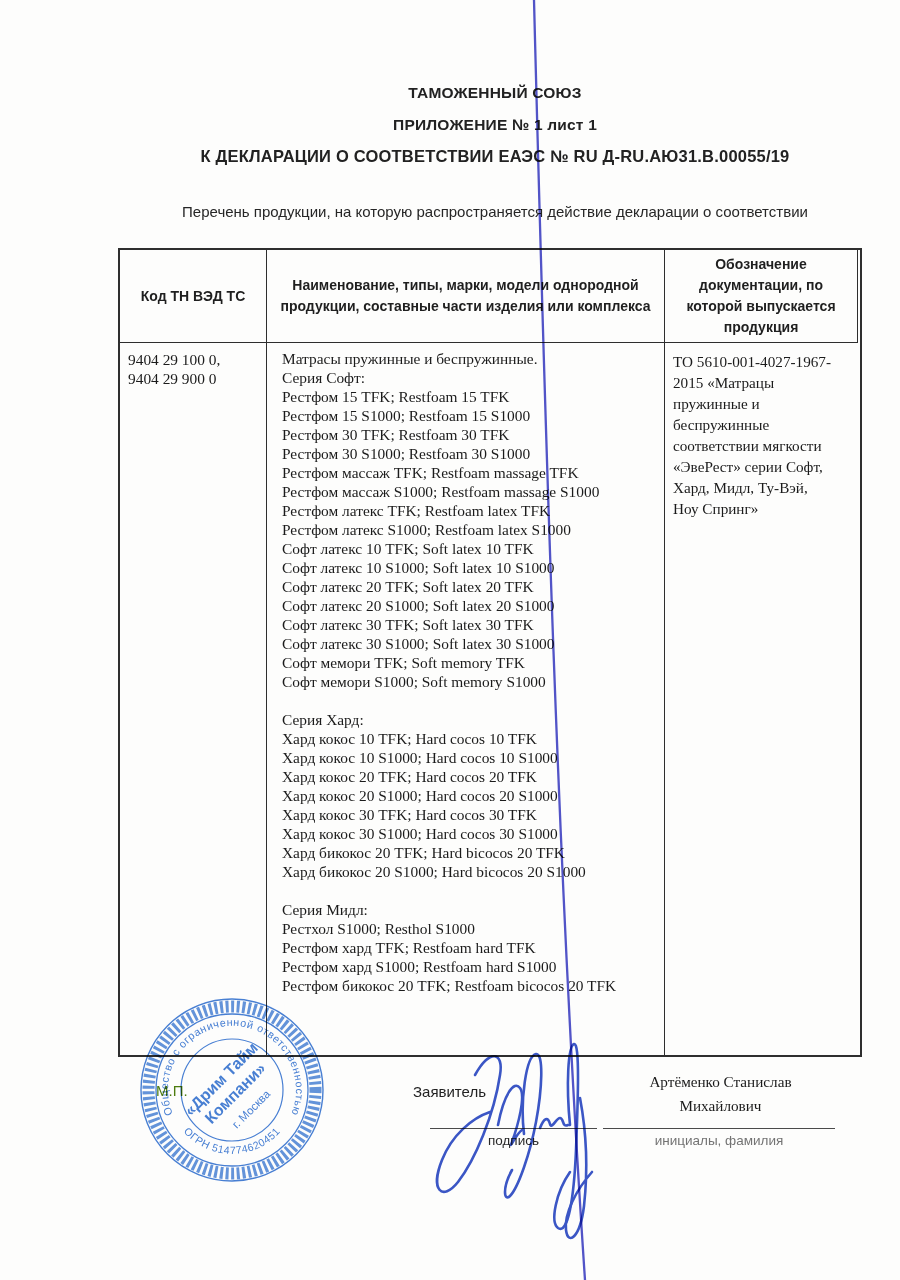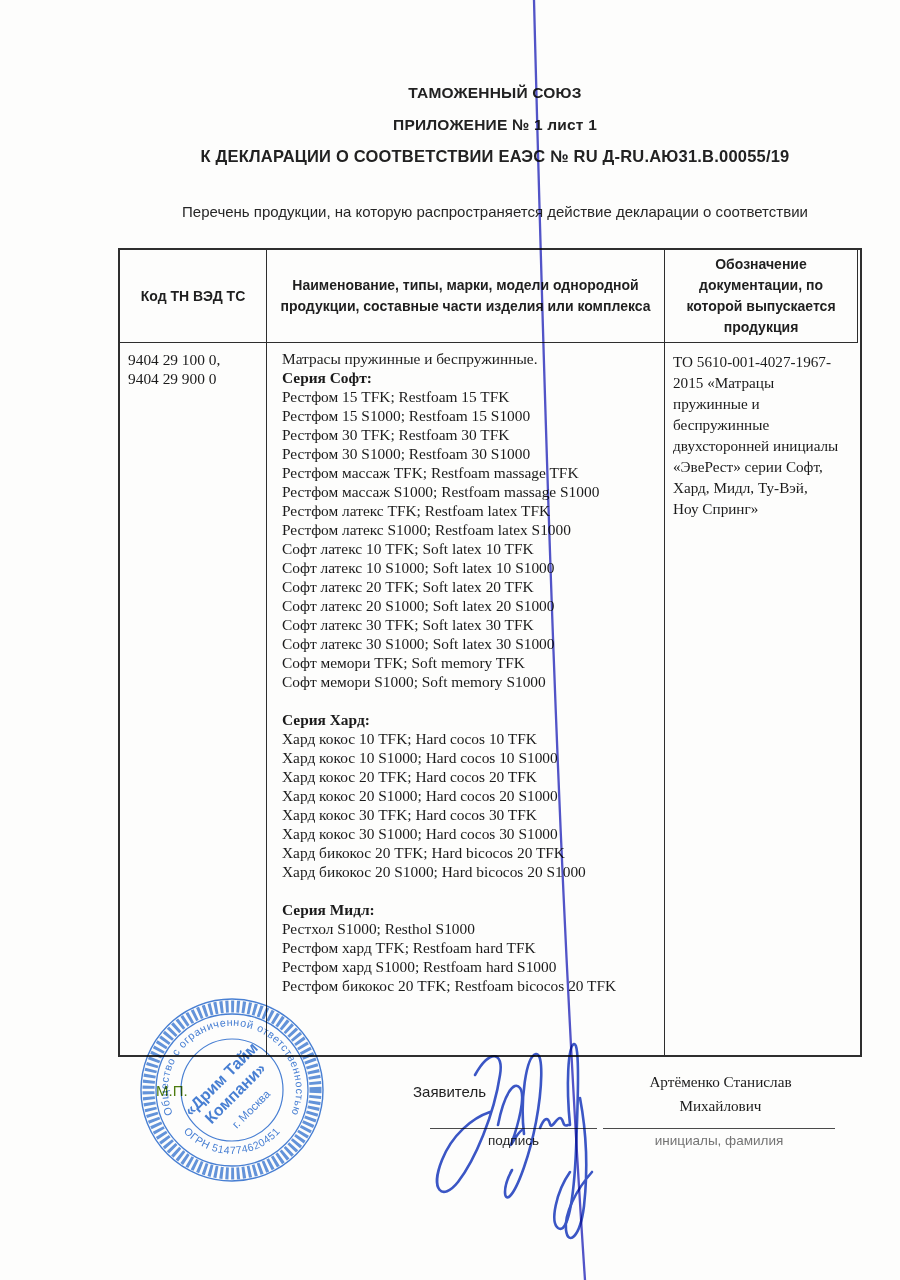--- a/index.html
+++ b/index.html
@@ -39,21 +39,21 @@
     color:#1f1f1f;padding:8px 10px;box-sizing:border-box;
   }
   .bcell{
     height:712px;box-sizing:border-box;
     font-family:"Liberation Serif","DejaVu Serif",serif;
     font-size:15.4px;color:#1b1b1b;
   }
   .code-cell{padding:7px 4px 0 8px;line-height:19px;}
   .prod-cell{padding:6px 6px 0 15px;line-height:19px;}
   .doc-cell{padding:8px 4px 0 8px;line-height:21px;font-size:15.2px;}
-  .ptitle{font-weight:bold;}
+  .ptitle{font-weight:normal;}
   .psec + .psec{margin-top:19px;}
 
   
   .mp{position:absolute;left:116px;top:1082px;font-size:15px;color:#4d7c0f;}
   .applicant{position:absolute;left:373px;top:1083px;font-size:15px;color:#222;}
   .sign-line{position:absolute;left:390px;top:1128px;width:167px;border-top:1.6px solid #4a4a4a;}
   .sign-caption{position:absolute;left:390px;top:1133px;width:167px;text-align:center;font-size:13.5px;color:#2a2a2a;}
   .name-block{
     position:absolute;left:563px;top:1070px;width:235px;text-align:center;
     font-family:"Liberation Serif","DejaVu Serif",serif;font-size:15.2px;line-height:24px;color:#1b1b1b;
@@ -127,21 +127,21 @@
             <div class="pline">Рестфом бикокос 20 TFK; Restfoam bicocos 20 TFK</div>
           </div>
         </div>
     </div>
 
     <div class="cell bcell doc-cell">
         <div>ТО 5610-001-4027-1967-</div>
         <div>2015 «Матрацы</div>
         <div>пружинные  и</div>
         <div>беспружинные</div>
-        <div>двухсторонней инициалы</div>
+        <div>соответствии мягкости</div>
         <div>«ЭвеРест» серии Софт,</div>
         <div>Хард, Мидл, Ту-Вэй,</div>
         <div>Ноу Спринг»</div>
       </div>
   </div>
 
   <div class="mp">М.П.</div>
   <div class="applicant">Заявитель</div>
   <div class="sign-line"></div>
   <div class="sign-caption">подпись</div>

